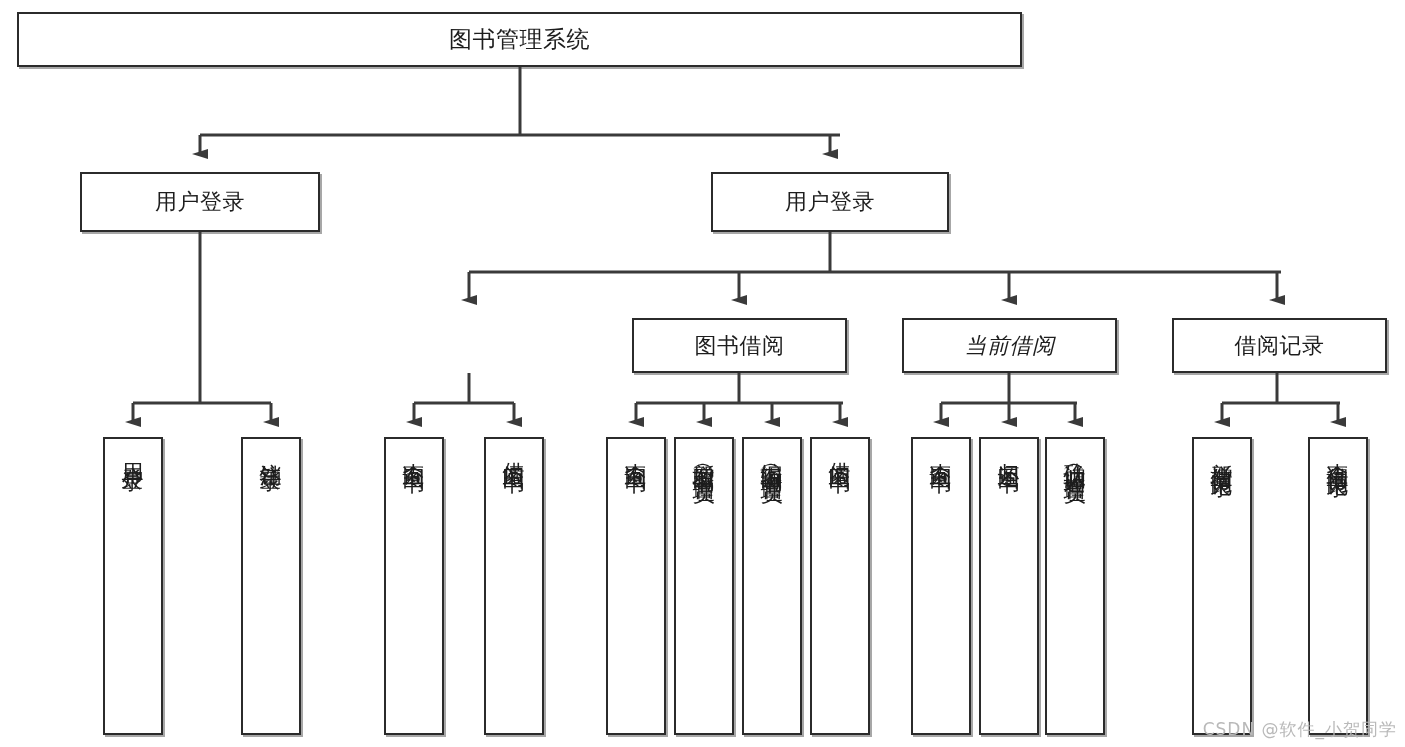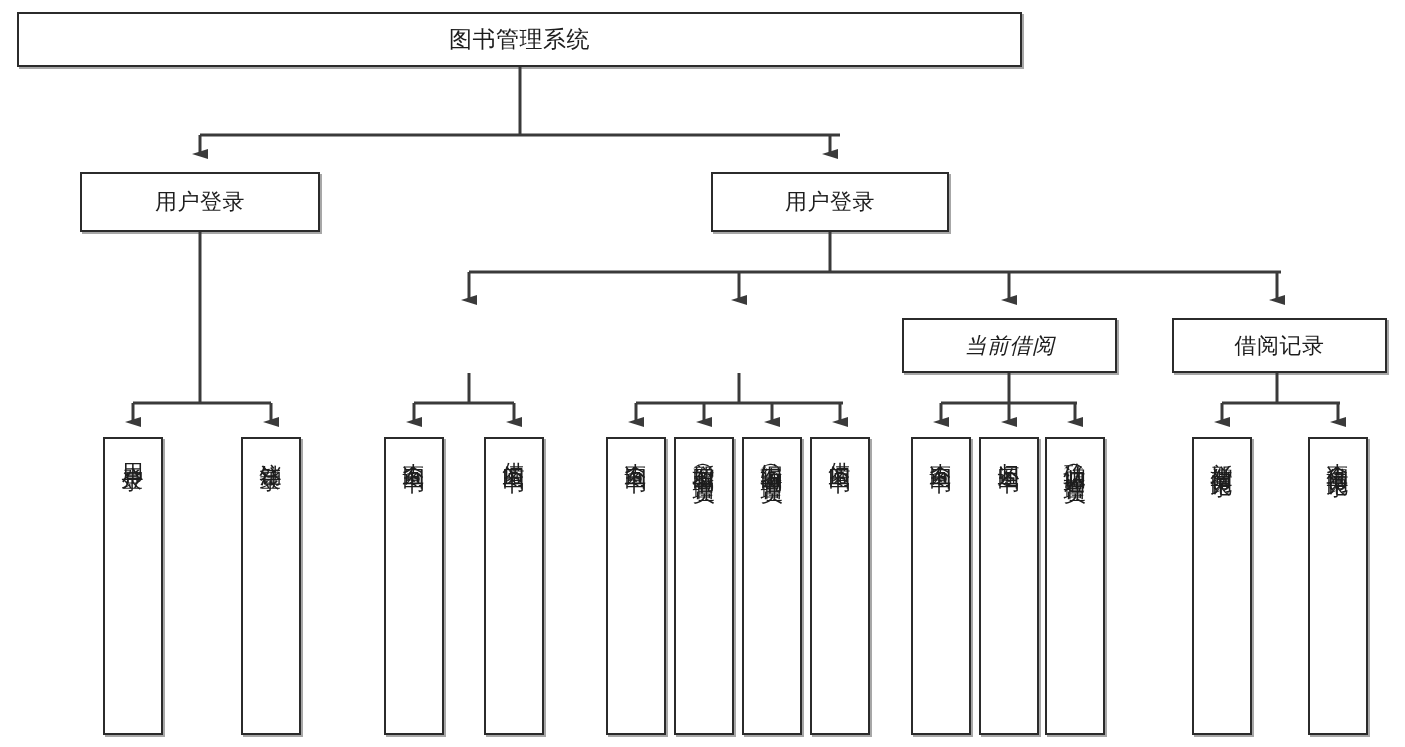--- a/index.html
+++ b/index.html
@@ -119,20 +119,23 @@
     <span class="lbl">图书管理系统</span>
   </div>
 
   <div class="node h" style="left:80px;top:172px;width:240px;height:60px;">
     <span class="lbl">用户登录</span>
   </div>
   <div class="node h" style="left:711px;top:172px;width:238px;height:60px;">
     <span class="lbl">用户登录</span>
   </div>
 
+  <div class="node h" style="left:632px;top:318px;width:215px;height:55px;">
+    <span class="lbl">图书借阅</span>
+  </div>
   <div class="node h" style="left:902px;top:318px;width:215px;height:55px;font-style:italic;">
     <span class="lbl">当前借阅</span>
   </div>
   <div class="node h" style="left:1172px;top:318px;width:215px;height:55px;">
     <span class="lbl">借阅记录</span>
   </div>
 
   <div class="node v" style="left:103px;top:437px;width:60px;height:298px;">
     <span class="lbl">用户登录</span>
   </div>
@@ -170,13 +173,14 @@
     <span class="lbl">确认归还（管理员）</span>
   </div>
 
   <div class="node v" style="left:1192px;top:437px;width:60px;height:298px;">
     <span class="lbl">新增借阅记录</span>
   </div>
   <div class="node v" style="left:1308px;top:437px;width:60px;height:298px;">
     <span class="lbl">查询借阅记录</span>
   </div>
 
+  <div id="watermark">CSDN @软件_小贺同学</div>
 </div>
 
 </body></html>

